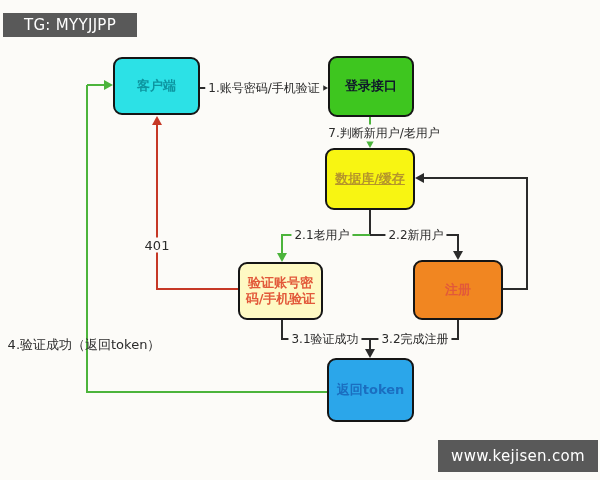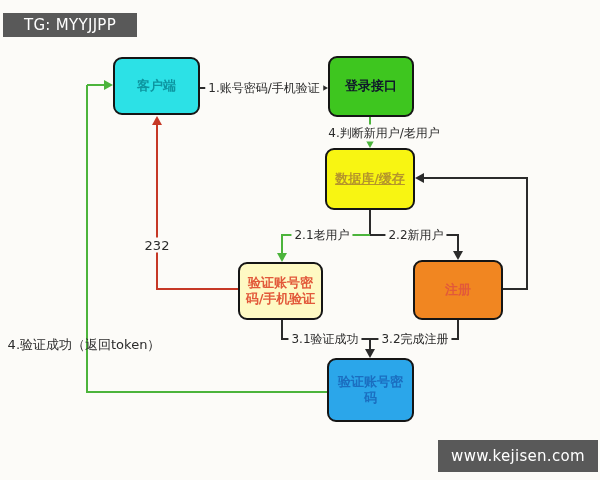--- a/index.html
+++ b/index.html
@@ -46,21 +46,21 @@
   <div class="banner" id="site-banner">
     <span>www.kejisen.com</span>
   </div>
 
   <div class="seg h" style="left:200px;top:87px;width:119px;"></div>
   <div class="arrow ar-r" style="left:319px;top:83px;"></div>
   <div class="elabel" style="left:264px;top:88px;">1.账号密码/手机验证</div>
 
   <div class="seg v" style="--c:#4cb43c;left:369px;top:117px;height:23px;"></div>
   <div class="arrow ar-d" style="--c:#4cb43c;left:365px;top:139px;"></div>
-  <div class="elabel" style="left:384px;top:133px;">4.判断新用户/老用户</div>
+  <div class="elabel" style="left:384px;top:133px;">7.判断新用户/老用户</div>
 
   <div class="seg v" style="left:369px;top:210px;height:26px;"></div>
 
   <div class="seg h" style="--c:#4cb43c;left:281px;top:234px;width:89px;"></div>
   <div class="seg v" style="--c:#4cb43c;left:281px;top:234px;height:19px;"></div>
   <div class="arrow ar-d" style="--c:#4cb43c;left:277px;top:253px;"></div>
   <div class="elabel" style="left:322px;top:235px;">2.1老用户</div>
 
   <div class="seg h" style="left:370px;top:234px;width:89px;"></div>
   <div class="seg v" style="left:457px;top:234px;height:17px;"></div>
@@ -68,21 +68,21 @@
   <div class="elabel" style="left:416px;top:235px;">2.2新用户</div>
 
   <div class="seg h" style="left:503px;top:288px;width:25px;"></div>
   <div class="seg v" style="left:526px;top:178px;height:112px;"></div>
   <div class="seg h" style="left:424px;top:177px;width:104px;"></div>
   <div class="arrow ar-l" style="left:415px;top:173px;"></div>
 
   <div class="seg h" style="--c:#c63826;left:157px;top:288px;width:81px;"></div>
   <div class="seg v" style="--c:#c63826;left:156px;top:125px;height:165px;"></div>
   <div class="arrow ar-u" style="--c:#c63826;left:152px;top:116px;"></div>
-  <div class="elabel" style="left:157px;top:245px;font-size:13px;">232</div>
+  <div class="elabel" style="left:157px;top:245px;font-size:13px;">401</div>
 
   <div class="seg v" style="left:281px;top:320px;height:20px;"></div>
   <div class="seg v" style="left:457px;top:320px;height:20px;"></div>
   <div class="seg h" style="left:281px;top:338px;width:178px;"></div>
   <div class="seg v" style="left:369px;top:338px;height:12px;"></div>
   <div class="arrow ar-d" style="left:365px;top:349px;"></div>
   <div class="elabel" style="left:325px;top:339px;">3.1验证成功</div>
   <div class="elabel" style="left:415px;top:339px;">3.2完成注册</div>
 
   <div class="seg h" style="--c:#4cb43c;left:87px;top:391px;width:240px;"></div>
@@ -100,16 +100,16 @@
   <div class="node" id="node-db">
     <span>数据库/缓存</span>
   </div>
   <div class="node" id="node-verify">
     <span>验证账号密码/手机验证</span>
   </div>
   <div class="node" id="node-register">
     <span>注册</span>
   </div>
   <div class="node" id="node-token">
-    <span>验证账号密码</span>
+    <span>返回token</span>
   </div>
 
 </div>
 
 </body></html>

